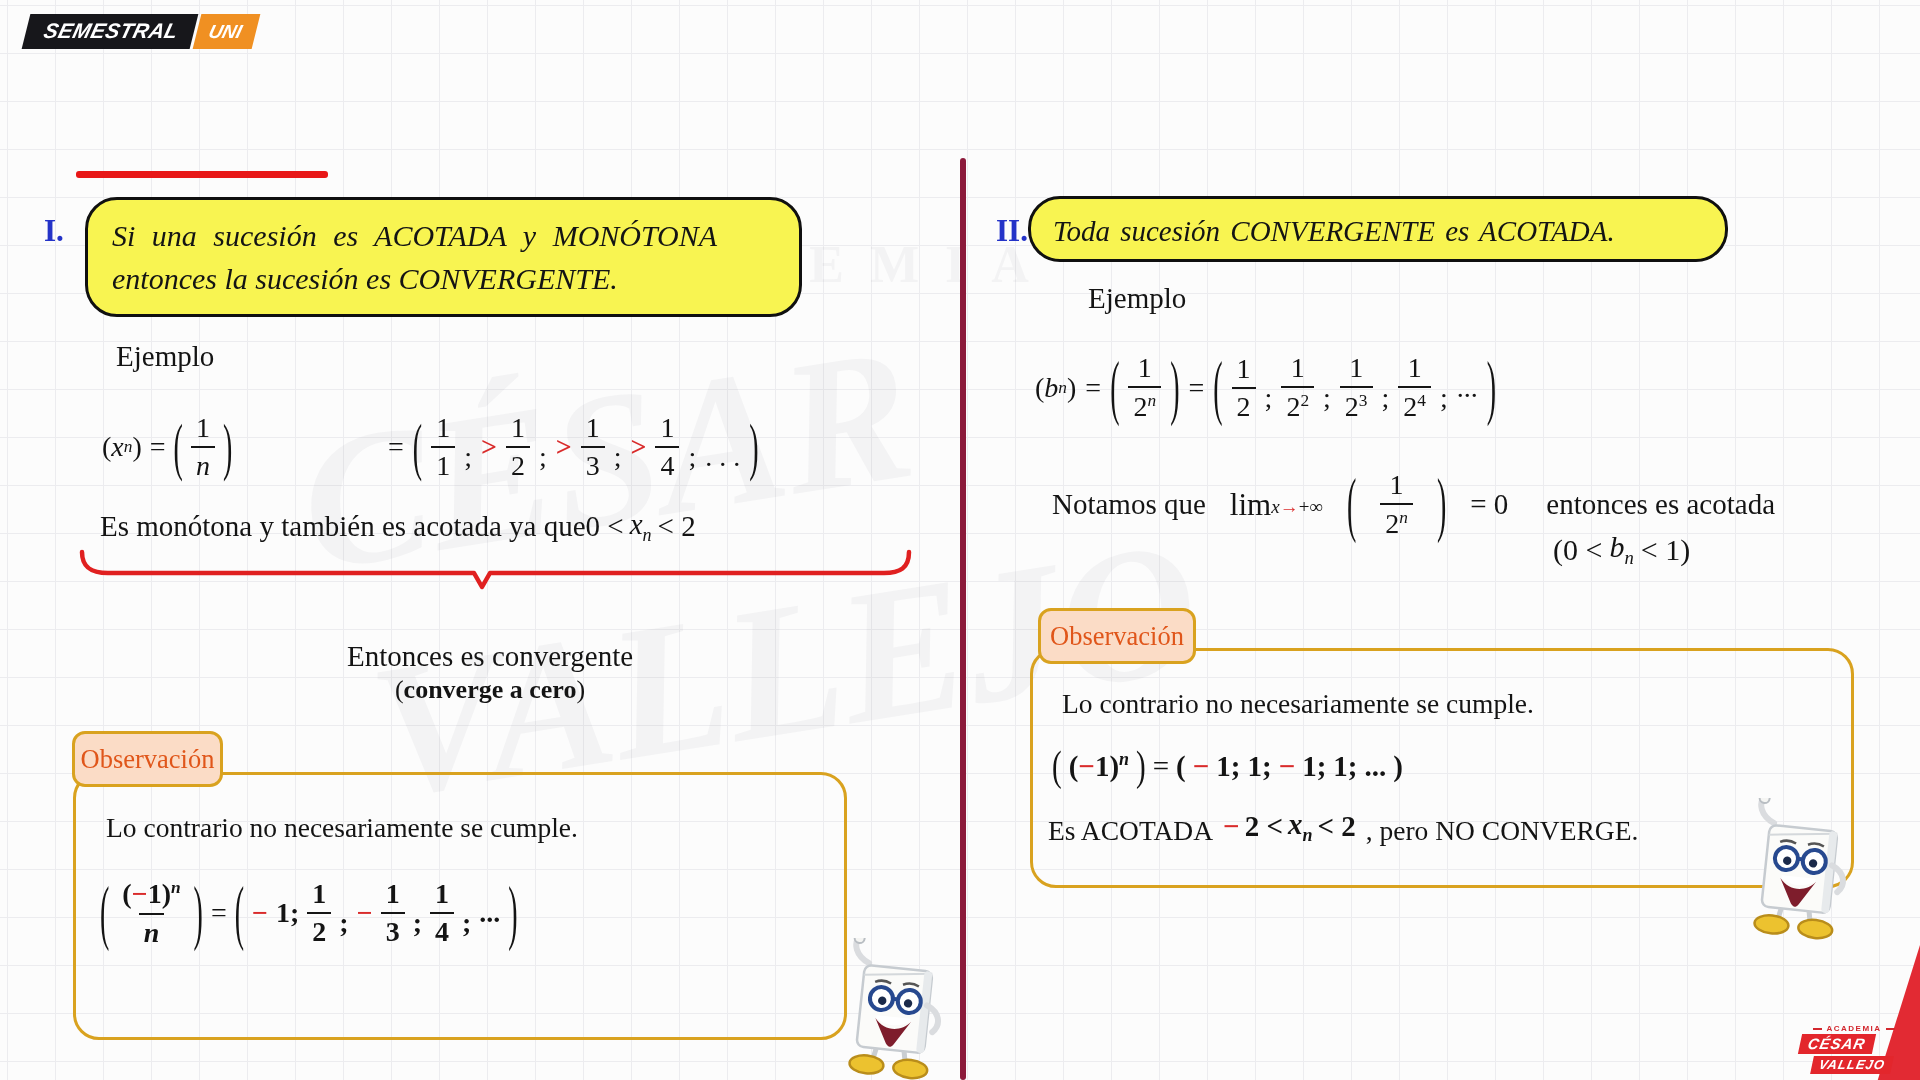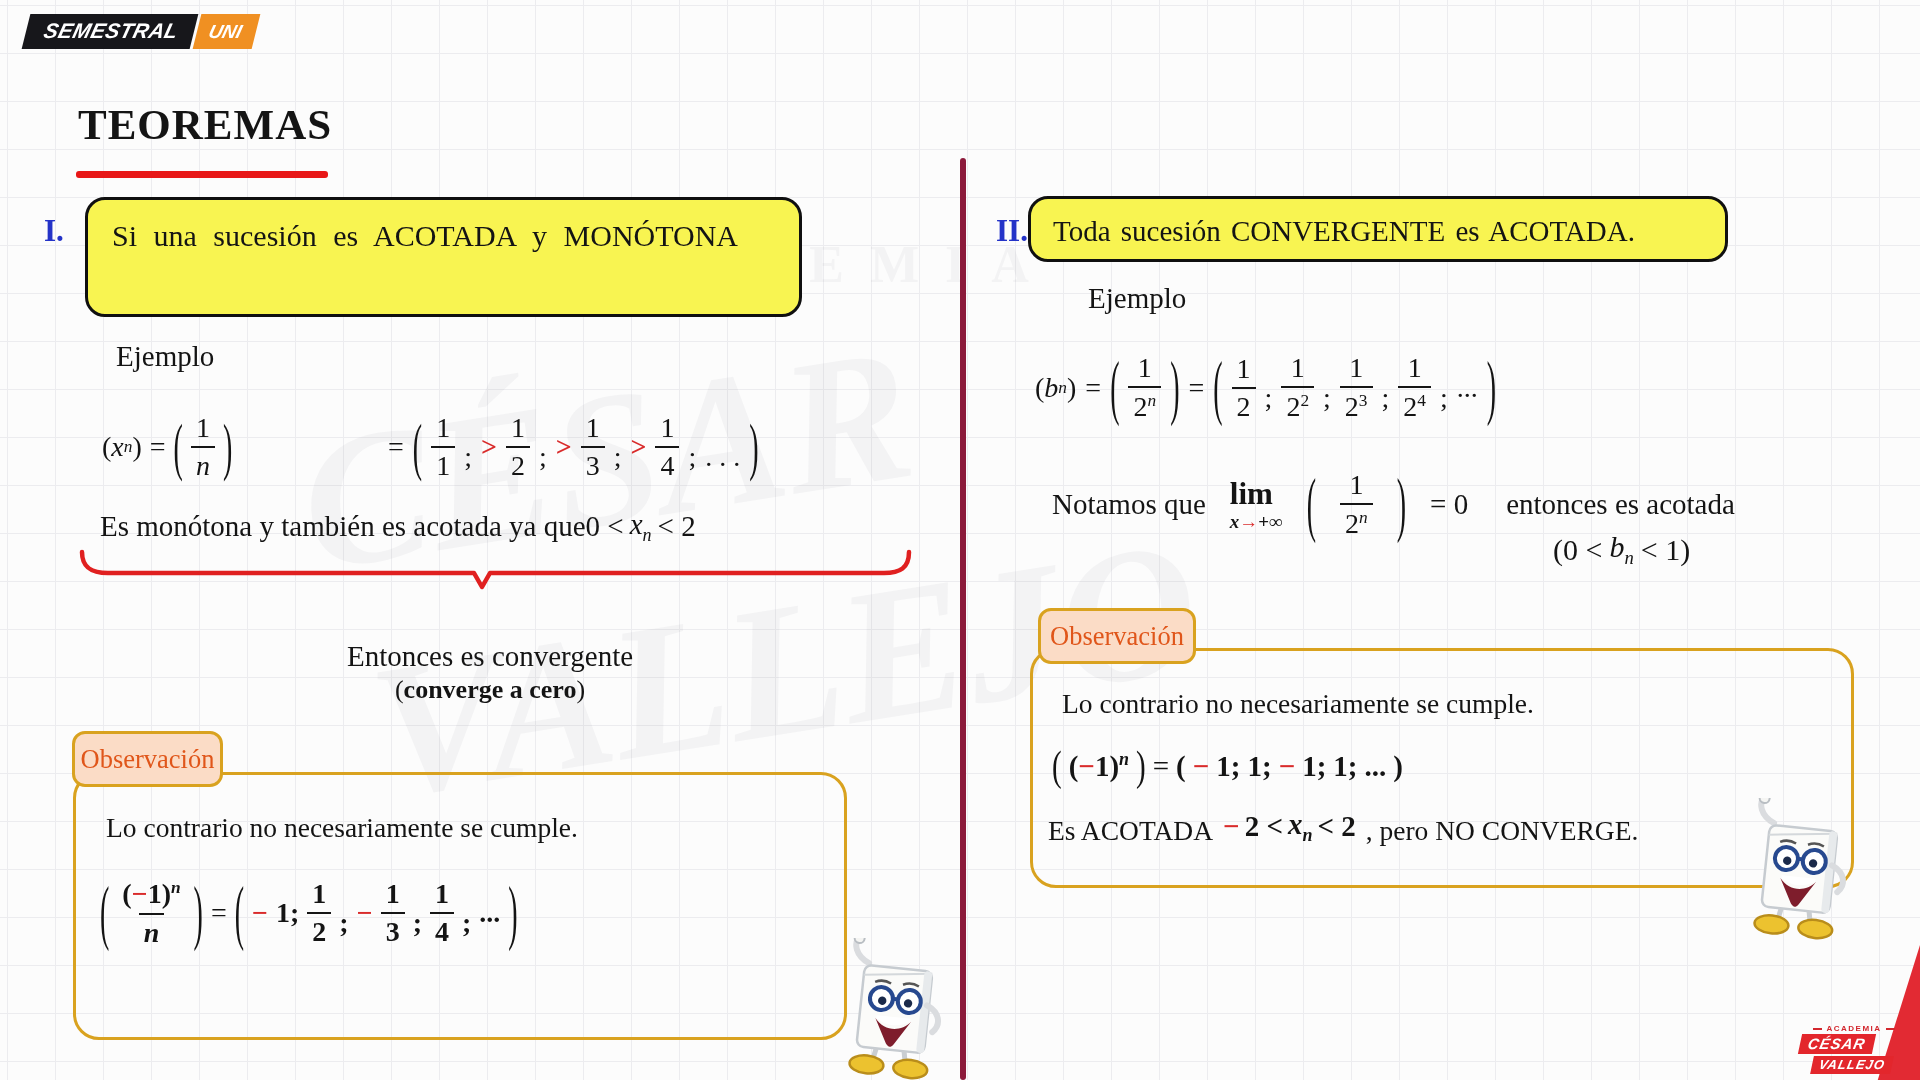--- a/index.html
+++ b/index.html
@@ -22,22 +22,22 @@
   .wm{color:rgba(90,90,105,0.055);font-weight:bold;pointer-events:none;white-space:nowrap;}
   .wm1{left:555px;top:235px;font-size:52px;letter-spacing:26px;}
   .wm2{left:300px;top:350px;font-size:190px;font-style:italic;transform:rotate(-9deg);}
   .wm3{left:370px;top:560px;font-size:190px;font-style:italic;transform:rotate(-9deg);}
   
   .title{left:78px;top:100px;font-size:43px;font-weight:bold;letter-spacing:1px;}
   .title-underline{left:76px;top:171px;width:252px;height:7px;background:#E81717;border-radius:3px;}
   
   .numeral{color:#2433C8;font-weight:bold;font-size:31px;}
   
-  .thmbox{background:#F8F451;border:3.5px solid #101010;border-radius:20px;
-    font-size:30px;line-height:1.43;box-sizing:border-box;}
+  .thmbox{background:#F8F451;border:3.5px solid #101010;border-radius:32px;
+    font-size:30px;line-height:1.43;box-sizing:border-box;font-style:italic;}
   .thm1{left:85px;top:197px;width:717px;height:120px;padding:15px 22px 0 24px;}
   .thm1 .l1{display:block;word-spacing:9px;}
   .thm2{left:1028px;top:196px;width:700px;height:66px;padding:12px 20px 0 22px;font-size:29px;word-spacing:3px;}
   
   .t29{font-size:29px;}
   .t28{font-size:28px;}
   .t27{font-size:27.5px;}
   .it{font-style:italic;}
   .bold{font-weight:bold;}
   .red{color:#D92B2B;}
@@ -46,21 +46,21 @@
   
   .mrow{display:flex;align-items:center;}
   .frac{display:inline-flex;flex-direction:column;align-items:center;line-height:1;}
   .frac .num{padding:0 5px 4px;}
   .frac .den{border-top:2.5px solid #151515;padding:4px 5px 0;}
   .bp{display:inline-block;font-weight:400;}
   .bp2{transform:scaleY(2.3);}
   .bp26{transform:scaleY(2.6);}
   .bp14{transform:scaleY(1.45);}
   .midlow{transform:translateY(10px);}
-  .lim{display:inline-flex;flex-direction:column;line-height:1;font-weight:bold;}
+  .lim{display:inline-flex;flex-direction:row;align-items:center;line-height:1;}
   .lim .l1{font-size:31px;}
   .lim .l2{font-size:19px;margin-top:3px;}
   
   .obstab{background:#FBDCC6;border:3px solid #D9A21F;border-radius:13px;
     color:#E0561A;font-size:26.5px;display:flex;align-items:center;justify-content:center;z-index:3;}
   .obsbox{border:3.5px solid #D9A21F;border-radius:26px;z-index:2;}
   
   .divider{left:960px;top:158px;width:6px;height:922px;background:#8C1A3B;border-radius:3px;}
   
   .cvlogo{left:1798px;top:1024px;width:112px;font-family:"Liberation Sans","DejaVu Sans",sans-serif;z-index:5;}
@@ -83,27 +83,27 @@
 
   <div class="abs wm wm1">ACADEMIA</div>
   <div class="abs wm wm2">CÉSAR</div>
   <div class="abs wm wm3">VALLEJO</div>
 
   <div class="abs brand">
     <span class="blk">SEMESTRAL</span>
     <span class="org">UNI</span>
   </div>
 
-  <div class="abs title">TEOREMAS</div>
   <div class="abs title-underline"></div>
 
   <div class="abs numeral" style="left:44px;top:213px;">I.</div>
 
   <div class="abs thmbox thm1">
     <span class="l1">Si una sucesión es ACOTADA y MONÓTONA</span>
+    <span class="l2">entonces la sucesión es CONVERGENTE.</span>
   </div>
 
   <div class="abs t29" style="left:116px;top:340px;">Ejemplo</div>
 
   <div class="abs mrow t28" style="left:102px;top:392px;height:110px;gap:8px;">
     <span class="mrow" style="gap:0;">
       <span>(</span>
         <span class="it">x</span>
         <sub class="it">n</sub>
         <span>)</span>

